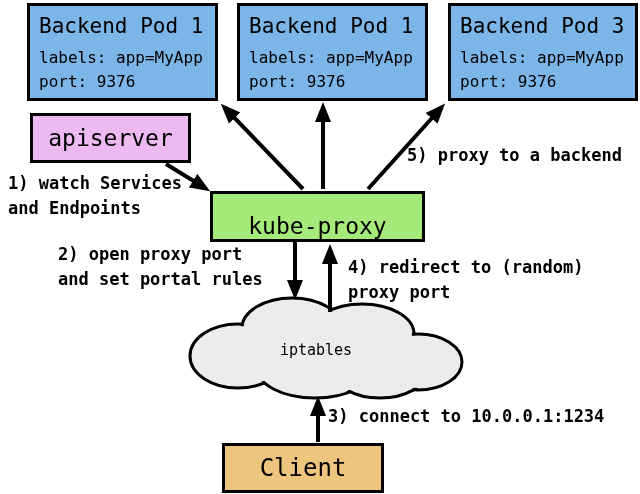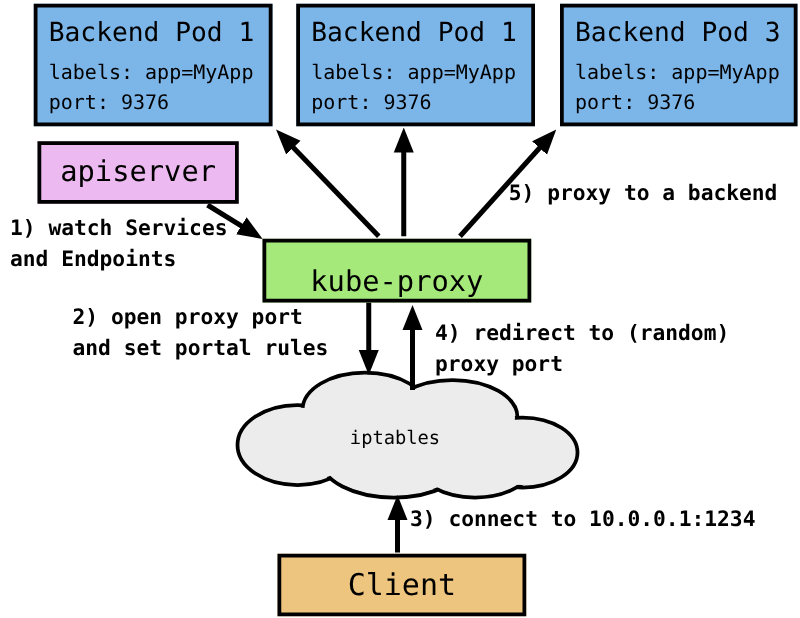--- a/index.html
+++ b/index.html
@@ -13,21 +13,21 @@
   .pod-title{font-size:21px;line-height:26px;white-space:nowrap;}
   .pod-line{font-size:16px;line-height:24px;white-space:nowrap;}
   .pod-line.first{margin-top:7px;}
   #pod1{left:27px;top:3px;}
   #pod2{left:237px;top:3px;}
   #pod3{left:448px;top:3px;width:190px;}
   #apiserver{left:2px;top:113px;width:161px;height:50px;background:#ecb9f0;
     display:flex;align-items:center;justify-content:center;font-size:23px;margin-left:28px;}
   #kubeproxy{left:210px;top:191px;width:215px;height:51px;background:#a5e97b;
     display:flex;align-items:flex-end;justify-content:center;font-size:23px;}
-  #client{left:222px;top:443px;width:199px;height:50px;background:#edc57e;
+  #client{left:222px;top:443px;width:162px;height:50px;background:#edc57e;
     display:flex;align-items:center;justify-content:center;font-size:24px;}
   .annot{position:absolute;z-index:3;font-weight:bold;font-size:17px;line-height:25px;
     white-space:pre-line;}
   #annot1{left:8px;top:171px;}
   #annot2{left:58px;top:242px;}
   #annot3{left:328px;top:404px;white-space:nowrap;}
   #annot4{left:348px;top:244px;margin-top:11px;}
   #annot5{left:407px;top:143px;white-space:nowrap;}
   #iptables-label{position:absolute;left:316px;top:350px;z-index:2;
     transform:translate(-50%,-50%);font-size:15px;}

